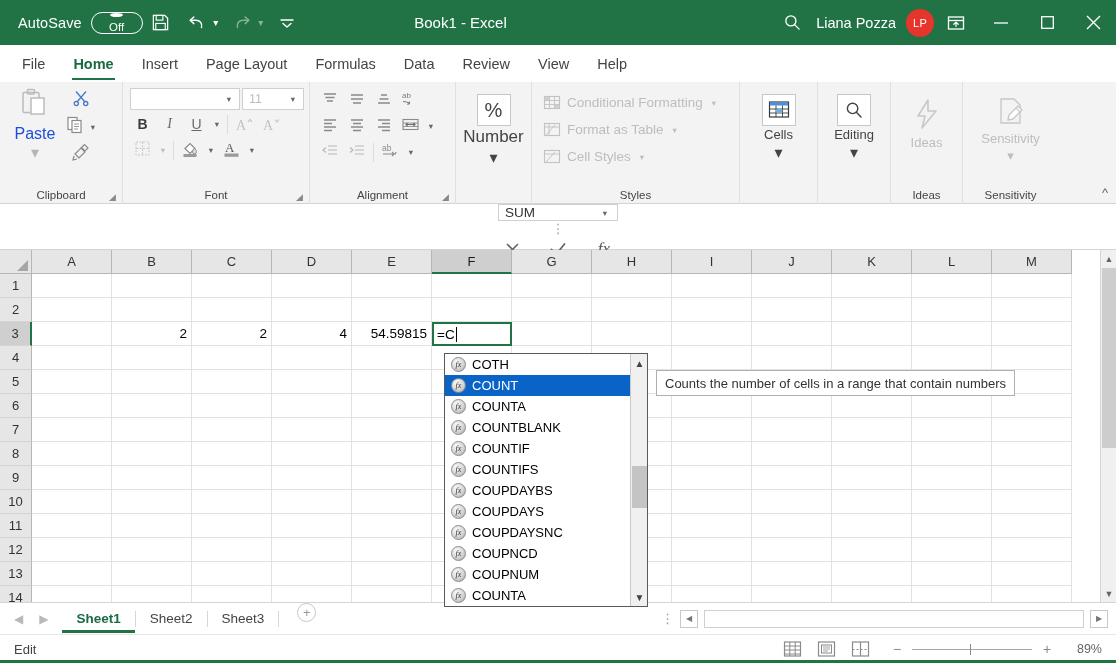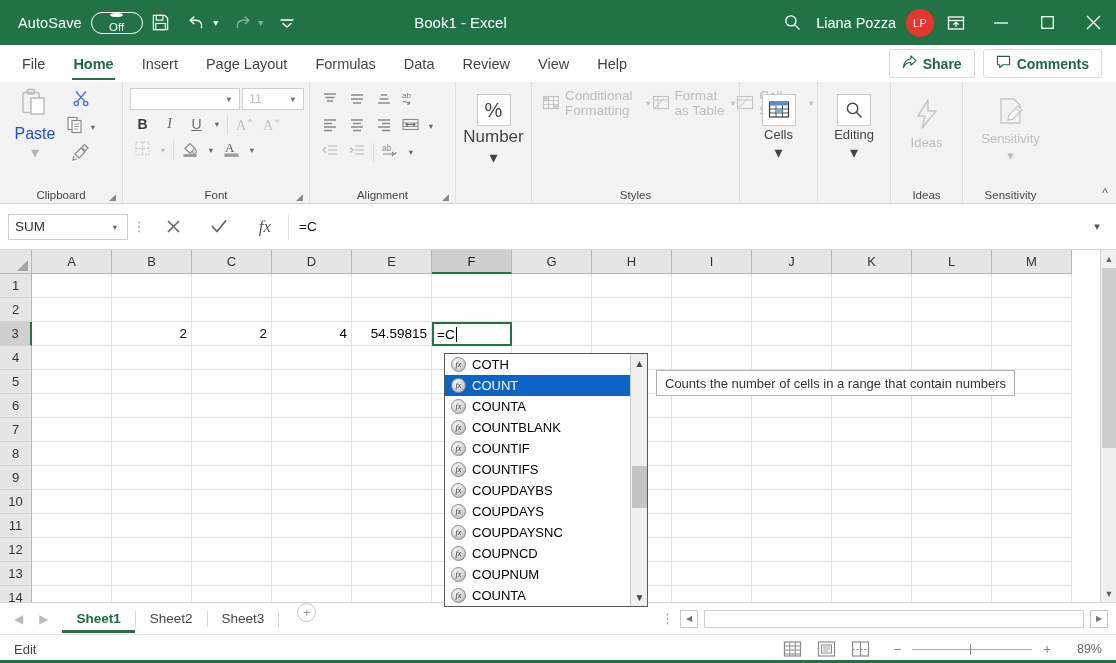--- a/index.html
+++ b/index.html
@@ -144,20 +144,21 @@
   }
   .collapse-ribbon {
     position: absolute; right: 8px; bottom: 3px; font-size: 13px; color: #666;
   }
 
   
   .formulabar {
     position: absolute; top: 204px; left: 0; width: 1116px; height: 46px;
     background: #fff; display: flex; align-items: center; padding: 0 8px;
     border-bottom: 1px solid #d4d4d4;
+    flex-direction: column;
   }
   .namebox {
     width: 120px; height: 26px; border: 1px solid #d0d0d0; background: #fff;
     display: flex; align-items: center; justify-content: space-between;
     padding: 0 6px; font-size: 13.5px; color: #333;
   }
   .vdots { width: 22px; text-align: center; color: #999; font-size: 13px; letter-spacing: 0; }
   .fbar-btns { display: flex; align-items: center; gap: 0; }
   .fbar-btn { width: 46px; height: 26px; display: flex; align-items: center; justify-content: center;
     font-size: 15px; color: #555; }
@@ -376,38 +377,20 @@
   <div class="tab">File</div>
   <div class="tab active">Home</div>
   <div class="tab">Insert</div>
   <div class="tab">Page Layout</div>
   <div class="tab">Formulas</div>
   <div class="tab">Data</div>
   <div class="tab">Review</div>
   <div class="tab">View</div>
   <div class="tab">Help</div>
 
-  <div class="tabbar-right">
-    <div class="gbtn">
-      <span>
-        <svg width="15" height="14" viewBox="0 0 16 15">
-            <path d="M1.5 13.5c1.5-4 5-5.5 8-5.5V11l5.5-5L9.5 1v3C5 4.3 2 7.8 1.5 13.5z" fill="none" stroke="#1a6b43" stroke-width="1.2" stroke-linejoin="round"></path>
-          </svg>
-      </span>
-      <span>Share</span>
-    </div>
-    <div class="gbtn">
-      <span>
-        <svg width="15" height="14" viewBox="0 0 16 15">
-            <path d="M1.5 1.5h13v9h-7l-3.5 3v-3h-2.5z" fill="none" stroke="#1a6b43" stroke-width="1.2" stroke-linejoin="round"></path>
-          </svg>
-      </span>
-      <span>Comments</span>
-    </div>
-  </div>
 </div>
 
 <div class="ribbon">
 
   <div class="rgroup" style="width:122px">
     <div class="rgroup-body">
       <div class="clipcol" style="width:56px">
         <span>
           <svg width="34" height="34" viewBox="0 0 34 34">
               <rect x="5" y="5.5" width="16" height="20" rx="1.5" fill="none" stroke="#bcbcbc" stroke-width="1.5"></rect>
@@ -628,21 +611,21 @@
         <span style="font-size:17px">Number</span>
         <span class="cv">▾</span>
       </div>
     </div>
     <div class="rgroup-label">
       <span></span>
     </div>
   </div>
 
   <div class="rgroup" style="width:208px">
-    <div class="rgroup-body" style="flex-direction:row;padding-top:7px;padding-left:10px">
+    <div class="rgroup-body" style="flex-direction:column;padding-top:7px;padding-left:10px">
       <div class="stylerow">
         <span class="styleicon">
           <svg width="18" height="16" viewBox="0 0 18 16">
               <rect x="1.5" y="1.5" width="15" height="12" fill="none" stroke="#c2c2c2" stroke-width="1.1"></rect>
               <path d="M1.5 5.5h15M1.5 9.5h15M6.5 1.5v12M11.5 1.5v12" stroke="#c2c2c2" stroke-width=".9"></path>
               <rect x="1.8" y="1.8" width="4.4" height="3.4" fill="#cfcfcf"></rect>
               <rect x="11.8" y="9.8" width="4.4" height="3.4" fill="#cfcfcf"></rect>
             </svg>
         </span>
         <span>Conditional Formatting</span>

